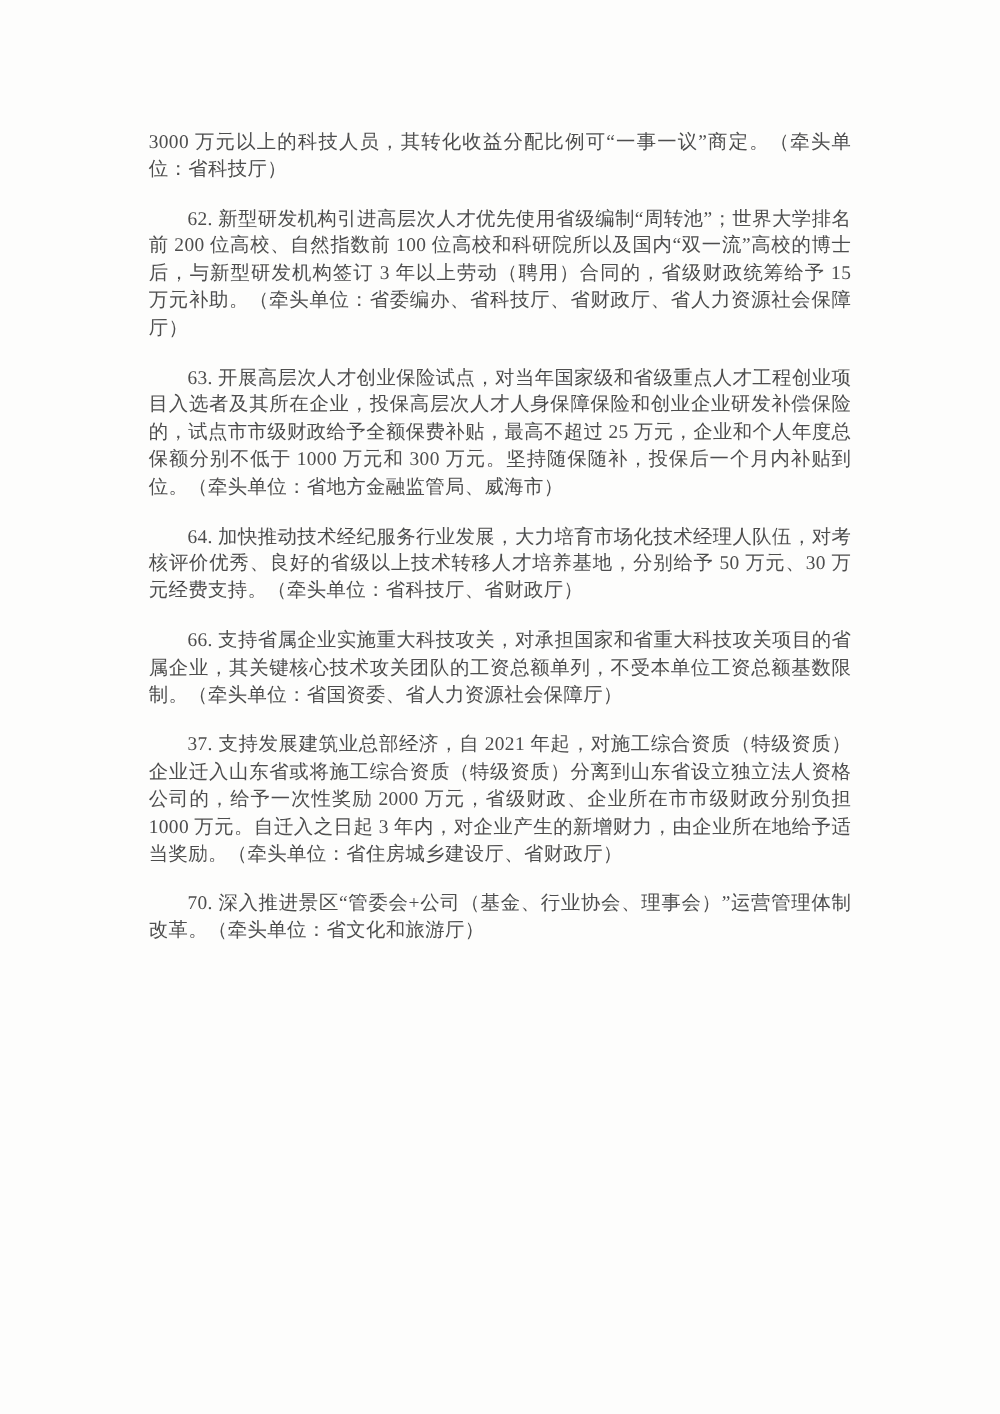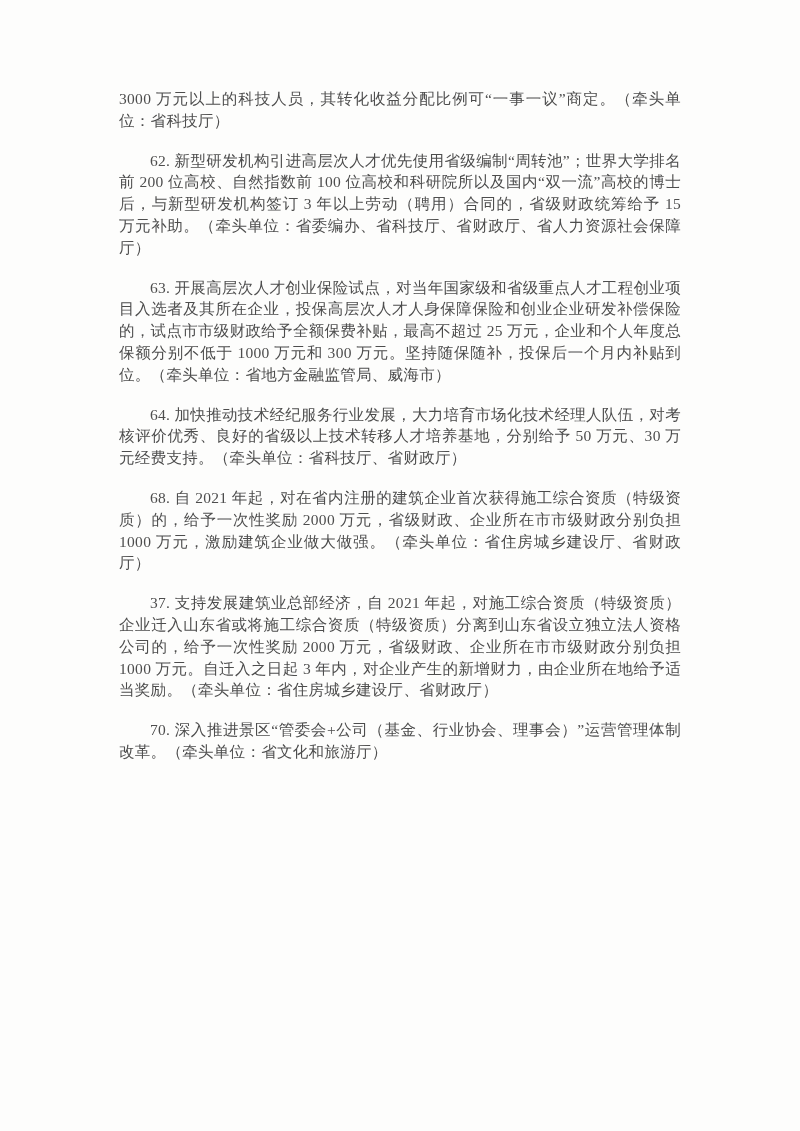--- a/index.html
+++ b/index.html
@@ -26,33 +26,33 @@
     width: 562px;
     color: var(--text-color, #4d4d4d);
     font-size: 15.5px;
     line-height: 21.8px;
     letter-spacing: 0.3px;
     text-align: justify;
     text-align-last: left;
     filter: blur(0.3px);
   }
   .doc-body p {
-    margin: 0 0 18px 0;
+    margin: 15px 0 18px 0;
     text-indent: 2em;
   }
   .doc-body p.no-indent {
     text-indent: 0;
   }
 </style>
 </head>
 <body style="background: rgb(253, 253, 252);">
 
 <div class="page">
   <div class="doc-body">
       <p class="no-indent">3000 万元以上的科技人员，其转化收益分配比例可“一事一议”商定。（牵头单位：省科技厅）</p>
       <p>62. 新型研发机构引进高层次人才优先使用省级编制“周转池”；世界大学排名前 200 位高校、自然指数前 100 位高校和科研院所以及国内“双一流”高校的博士后，与新型研发机构签订 3 年以上劳动（聘用）合同的，省级财政统筹给予 15 万元补助。（牵头单位：省委编办、省科技厅、省财政厅、省人力资源社会保障厅）</p>
       <p>63. 开展高层次人才创业保险试点，对当年国家级和省级重点人才工程创业项目入选者及其所在企业，投保高层次人才人身保障保险和创业企业研发补偿保险的，试点市市级财政给予全额保费补贴，最高不超过 25 万元，企业和个人年度总保额分别不低于 1000 万元和 300 万元。坚持随保随补，投保后一个月内补贴到位。（牵头单位：省地方金融监管局、威海市）</p>
       <p>64. 加快推动技术经纪服务行业发展，大力培育市场化技术经理人队伍，对考核评价优秀、良好的省级以上技术转移人才培养基地，分别给予 50 万元、30 万元经费支持。（牵头单位：省科技厅、省财政厅）</p>
-      <p>68. 自 2021 年起，对在省内注册的建筑企业首次获得施工综合资质（特级资质）的，给予一次性奖励 2000 万元，省级财政、企业所在市市级财政分别负担 1000 万元，激励建筑企业做大做强。（牵头单位：省住房城乡建设厅、省财政厅）</p>
+      <p>66. 支持省属企业实施重大科技攻关，对承担国家和省重大科技攻关项目的省属企业，其关键核心技术攻关团队的工资总额单列，不受本单位工资总额基数限制。（牵头单位：省国资委、省人力资源社会保障厅）</p>
       <p>37. 支持发展建筑业总部经济，自 2021 年起，对施工综合资质（特级资质）企业迁入山东省或将施工综合资质（特级资质）分离到山东省设立独立法人资格公司的，给予一次性奖励 2000 万元，省级财政、企业所在市市级财政分别负担 1000 万元。自迁入之日起 3 年内，对企业产生的新增财力，由企业所在地给予适当奖励。（牵头单位：省住房城乡建设厅、省财政厅）</p>
       <p>70. 深入推进景区“管委会+公司（基金、行业协会、理事会）”运营管理体制改革。（牵头单位：省文化和旅游厅）</p>
     </div>
 </div>
 
 </body></html>

